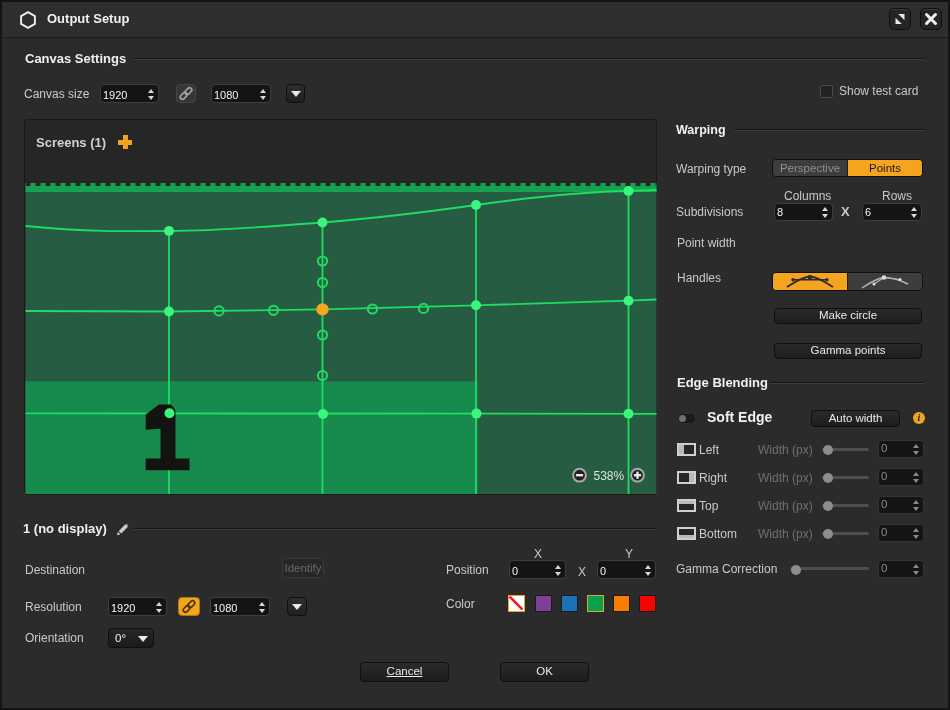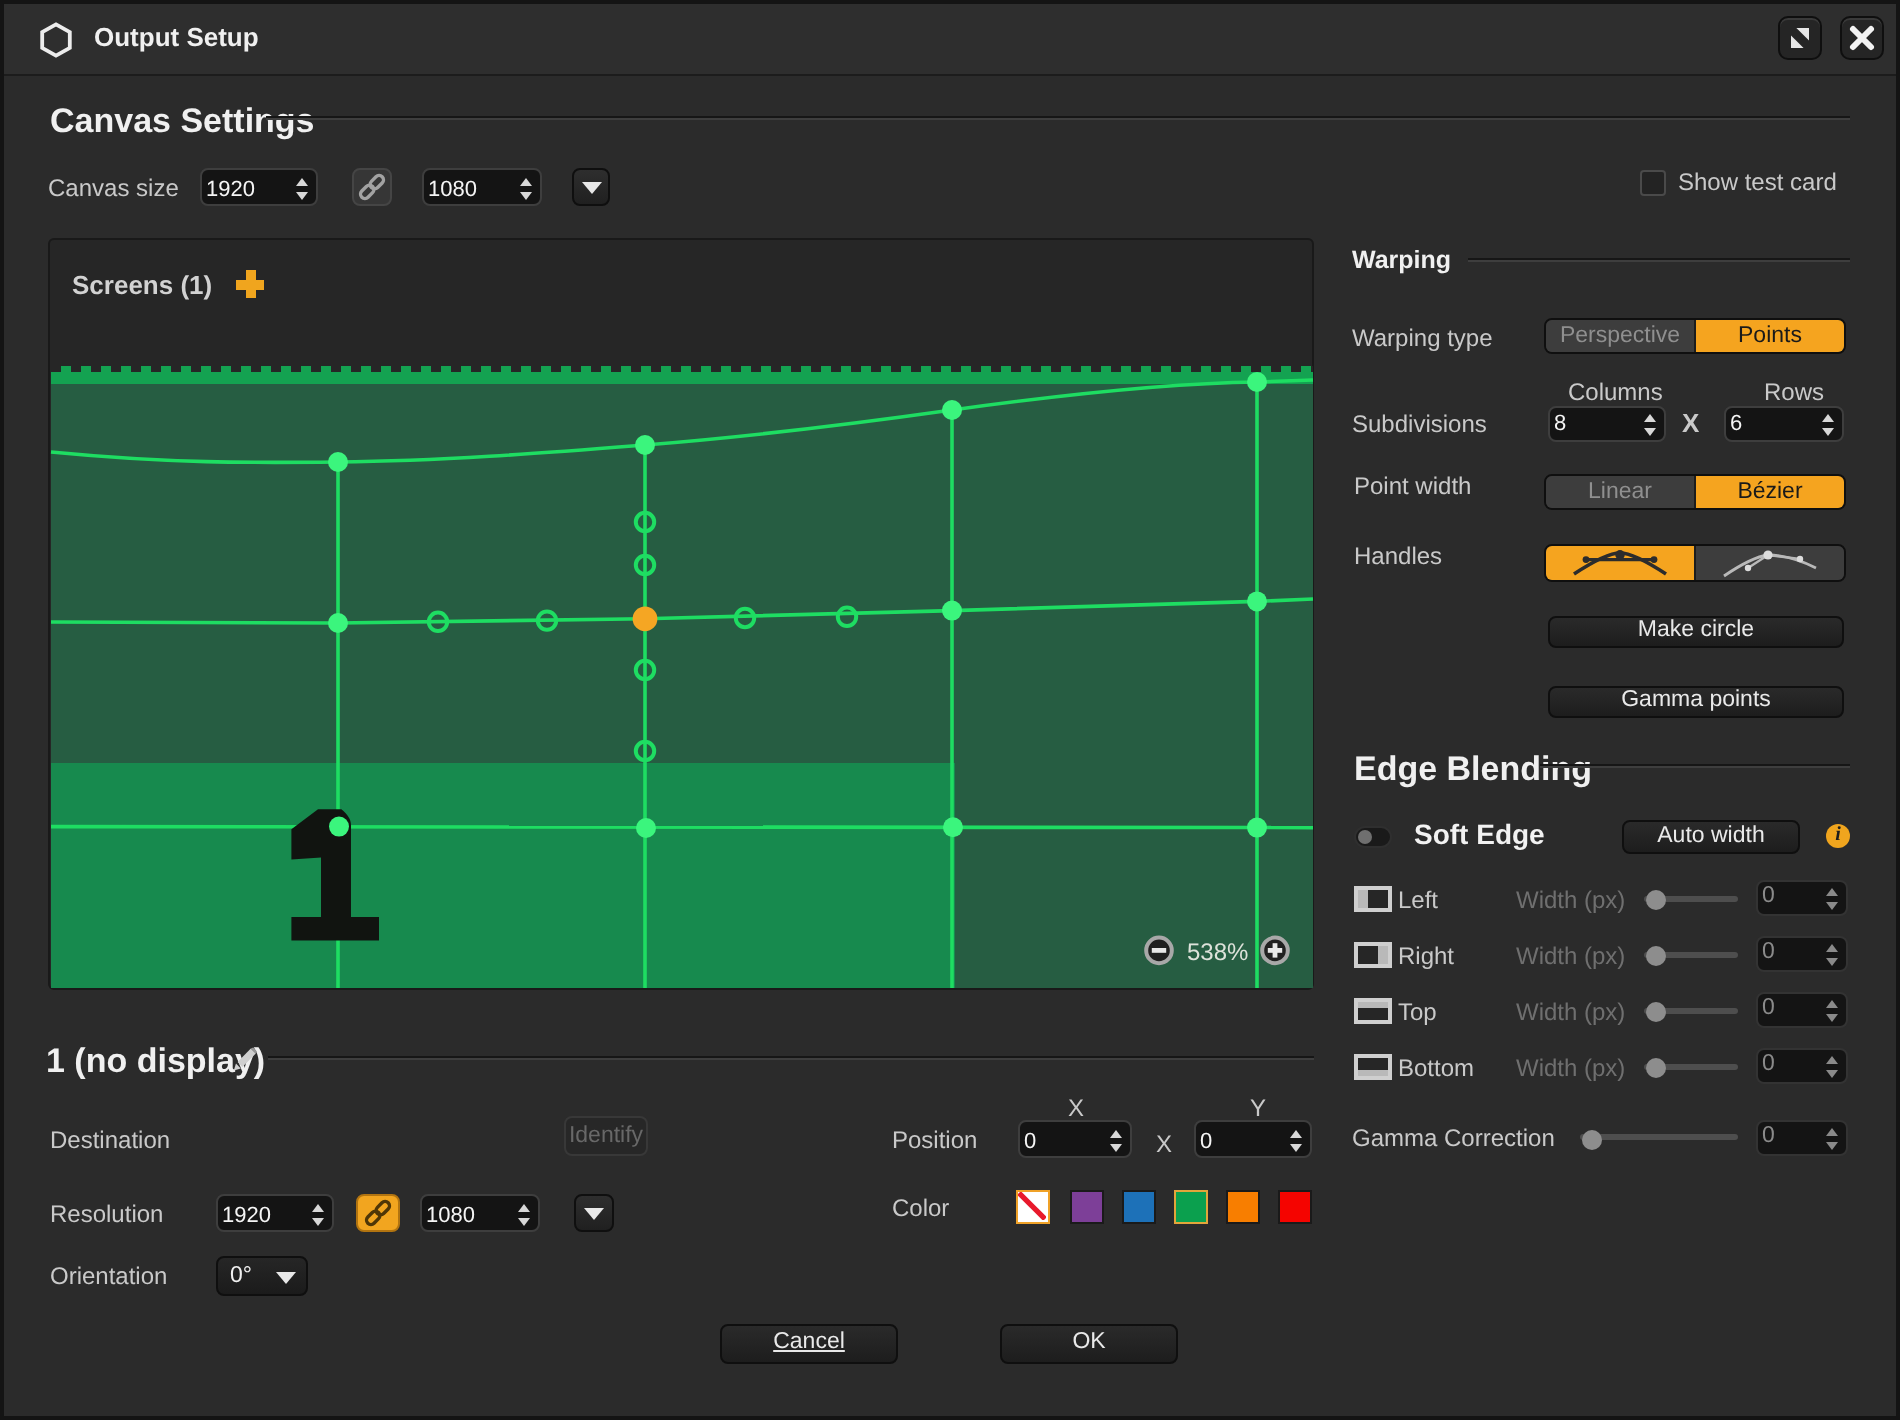--- a/index.html
+++ b/index.html
@@ -1,21 +1,21 @@
 <!DOCTYPE html>
 <html><head>
 <meta charset="utf-8">
 <style>
   html,body{margin:0;padding:0;background:#2b2b2b;}
   *{box-sizing:border-box;font-family:"Liberation Sans",sans-serif;}
   #win{position:relative;width:950px;height:710px;background:#2b2b2b;overflow:hidden;
        box-shadow:inset 0 0 0 2px #141414;}
   .abs{position:absolute;}
   .lbl{position:absolute;font-size:12px;color:#c9c9c9;}
-  .hdr{position:absolute;font-size:17px;font-weight:bold;color:#f0f0f0;}
+  .hdr{position:absolute;font-size:13px;font-weight:bold;color:#f0f0f0;}
   .sep{position:absolute;height:2px;border-top:1px solid #161616;border-bottom:1px solid #3e3e3e;}
   .spin{position:absolute;background:#141414;border:1px solid #3e3e3e;border-radius:4px;
         color:#f5f5f5;font-size:11px;line-height:20px;padding-left:2px;}
   .spin .arr{position:absolute;right:4px;width:9px;}
   .arr .up{width:0;height:0;border-left:3.5px solid transparent;border-right:3.5px solid transparent;
            border-bottom:4px solid #d8d8d8;position:absolute;top:0;}
   .arr .dn{width:0;height:0;border-left:3.5px solid transparent;border-right:3.5px solid transparent;
            border-top:4px solid #d8d8d8;position:absolute;}
   .btn{position:absolute;background:linear-gradient(#2a2a2a,#1d1d1d);border:1px solid #0f0f0f;
        border-radius:4px;color:#e9e9e9;font-size:11.5px;text-align:center;}
@@ -240,24 +240,20 @@
   </div>
   <div class="lbl" style="left:841px;top:204px;font-weight:bold;font-size:13px;">X</div>
   <div class="spin" style="left:862px;top:203px;width:60px;height:18px;line-height:17px;">6
     <span class="arr" style="top:0;height:16px;">
         <span class="up" style="top:3px;right:0;"></span>
         <span class="dn" style="top:10px;right:0;"></span>
       </span>
   </div>
 
   <div class="lbl" style="left:677px;top:236px;">Point width</div>
-  <div class="seg" style="left:772px;top:237px;width:151px;height:18px;">
-    <div class="s1" style="line-height:16px;">Linear</div>
-    <div class="s2" style="line-height:16px;">Bézier</div>
-  </div>
 
   <div class="lbl" style="left:677px;top:271px;">Handles</div>
   <div class="seg" style="left:772px;top:272px;width:151px;height:19px;">
     <div class="s2" style="position:relative;">
       <svg width="74" height="17" viewBox="0 0 74 17" style="display:block;">
         <path d="M14,14 Q30,3.5 37,3.5 Q44,3.5 60,14" stroke="#2c2c2c" stroke-width="1.8" fill="none"></path>
         <path d="M20,6.8 L54,6.8" stroke="#2c2c2c" stroke-width="1.6"></path>
         <circle cx="37" cy="4.4" r="2.4" fill="#2c2c2c"></circle>
         <circle cx="20" cy="6.8" r="1.7" fill="#2c2c2c"></circle>
         <circle cx="54" cy="6.8" r="1.7" fill="#2c2c2c"></circle>

